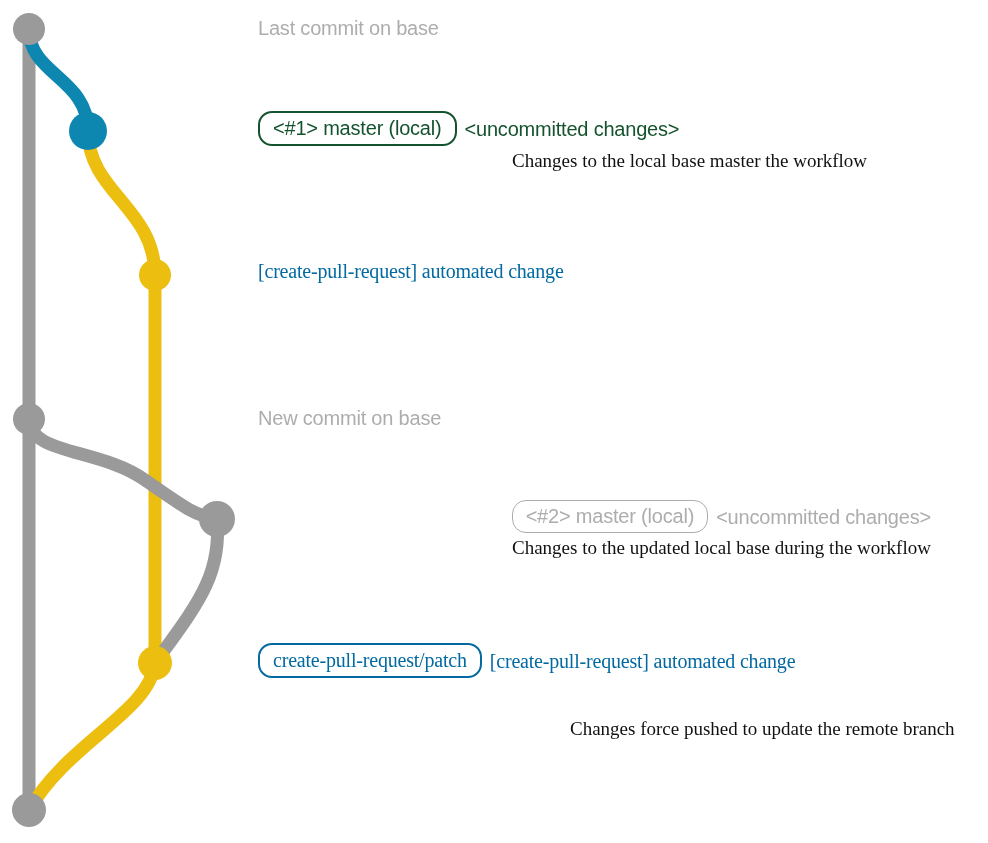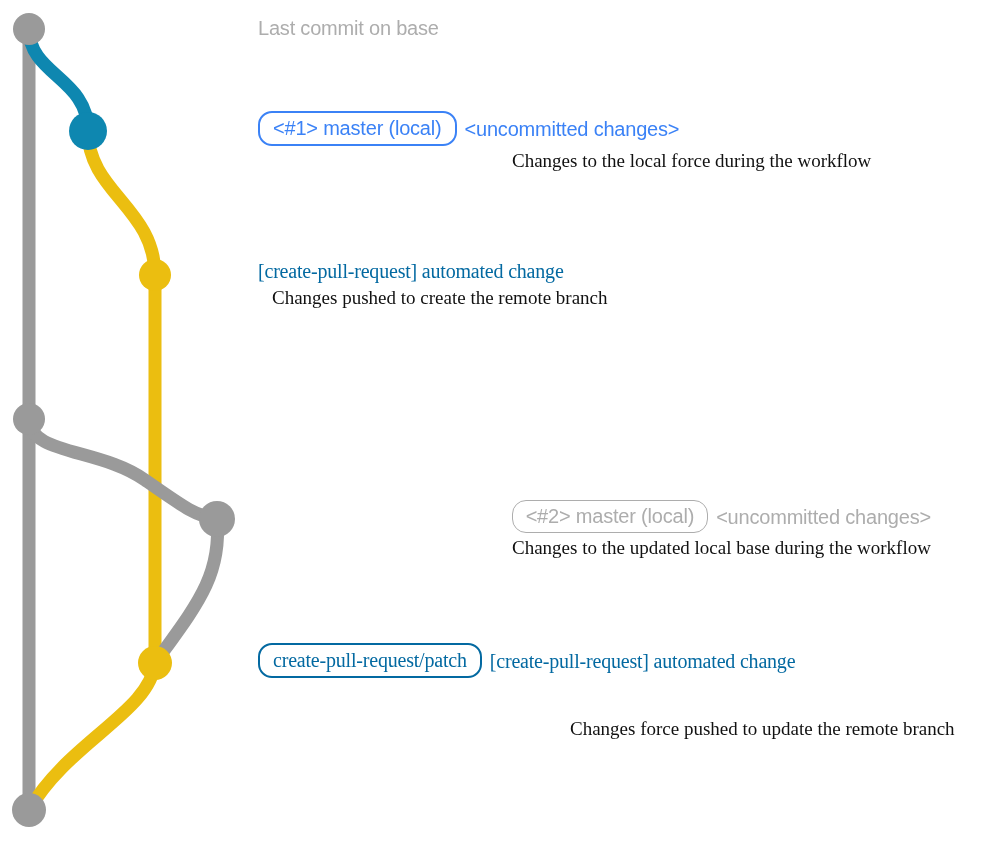--- a/index.html
+++ b/index.html
@@ -73,21 +73,21 @@
   .subtext {
     font-family: "Liberation Serif", serif;
     font-size: 19px;
     line-height: 22px;
     color: #111111;
     white-space: nowrap;
     margin-top: 4px;
   }
 
   
-  .c-blue   { color: #3b82f6; }
+  .c-blue   { color: #14532d; }
   .c-yellow { color: #0369a1; font-family: Liberation Serif, serif; }
   .c-gray   { color: #ADADAD; }
 
   
   #row-last-commit  { top: 16px; }
   #row-local-1      { top: 111px; }
   #row-local-1 .subtext { margin-left: 254px; }
 
   #row-automated-1  { top: 259px; }
   #row-automated-1 .subtext { margin-left: 14px; }
@@ -137,30 +137,34 @@
     <div class="row-main">
       <span class="headline c-gray">Last commit on base</span>
     </div>
   </div>
 
   <div class="row" id="row-local-1">
     <div class="row-main">
       <span class="pill c-blue">&lt;#1&gt; master (local)</span>
       <span class="headline c-blue">&lt;uncommitted changes&gt;</span>
     </div>
-    <div class="subtext">Changes to the local force during the workflow</div>
+    <div class="subtext">Changes to the local base master the workflow</div>
   </div>
 
   <div class="row" id="row-automated-1">
     <div class="row-main">
       <span class="headline c-yellow">[create-pull-request] automated change</span>
     </div>
-    <div class="subtext">Changes pushed to create the remote branch</div>
   </div>
 
+  <div class="row" id="row-new-commit">
+    <div class="row-main">
+      <span class="headline c-gray">New commit on base</span>
+    </div>
+  </div>
 
   <div class="row" id="row-local-2">
     <div class="row-main">
       <span class="pill gray-pill c-gray">&lt;#2&gt; master (local)</span>
       <span class="headline c-gray">&lt;uncommitted changes&gt;</span>
     </div>
     <div class="subtext">Changes to the updated local base during the workflow</div>
   </div>
 
   <div class="row" id="row-automated-2">

